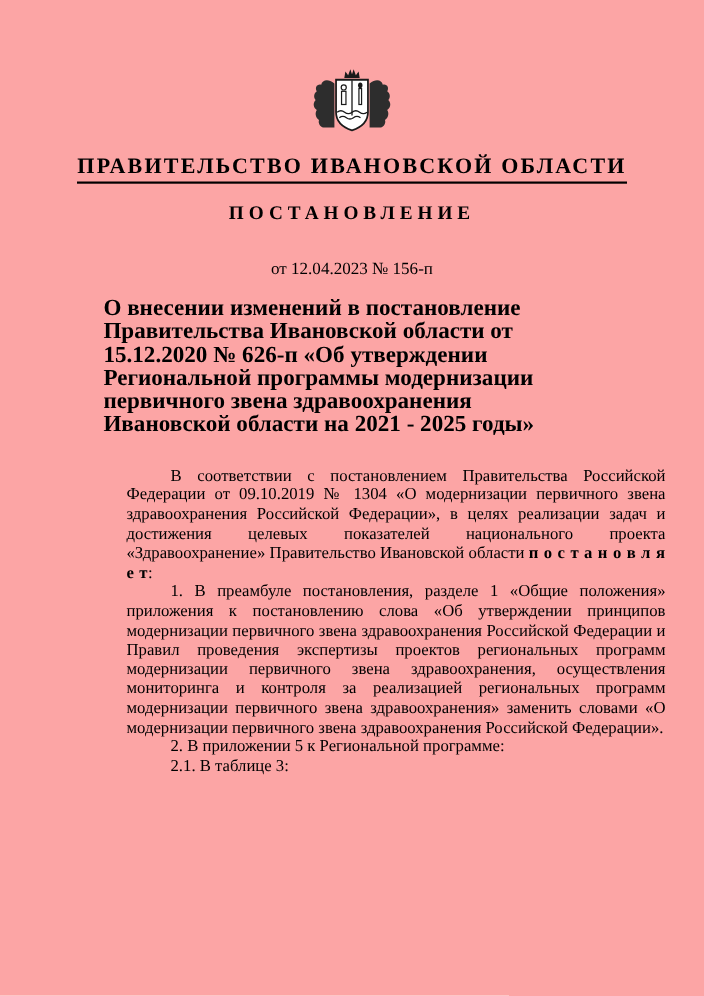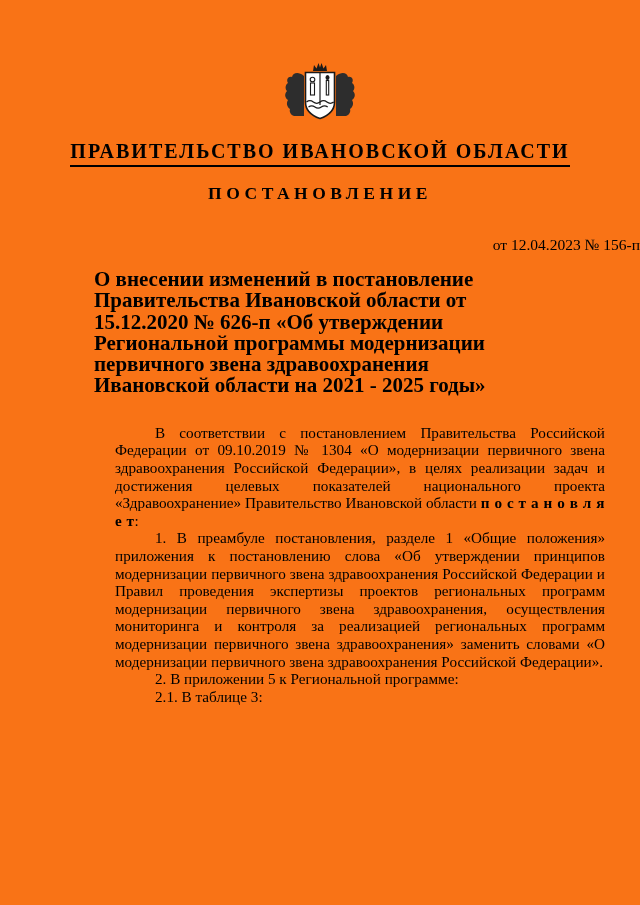--- a/index.html
+++ b/index.html
@@ -8,21 +8,21 @@
       width: 640px;
       height: 905px;
       background: #ffffff;
       color: #000000;
       font-family: "Liberation Serif", serif;
     }
     .page {
       position: relative;
       width: 640px;
       height: 905px;
-      background: #f97316;
+      background: #fca5a5;
       overflow: hidden;
     }
     .emblem-wrap {
       padding-top: 62px;
       text-align: center;
       height: 120px;
     }
     .org-title-wrap {
       margin-top: 20px;
       text-align: center;
@@ -39,21 +39,21 @@
     .doc-type {
       margin-top: 16px;
       text-align: center;
       font-size: 17.5px;
       font-weight: bold;
       letter-spacing: 4.5px;
       line-height: 20px;
     }
     .date-line {
       margin-top: 33px;
-      text-align: right;
+      text-align: center;
       font-size: 15.5px;
       line-height: 18px;
     }
     .city-line {
       text-align: center;
       font-size: 15.5px;
       line-height: 18px;
     }
     .subject {
       margin: 15px auto 0;

